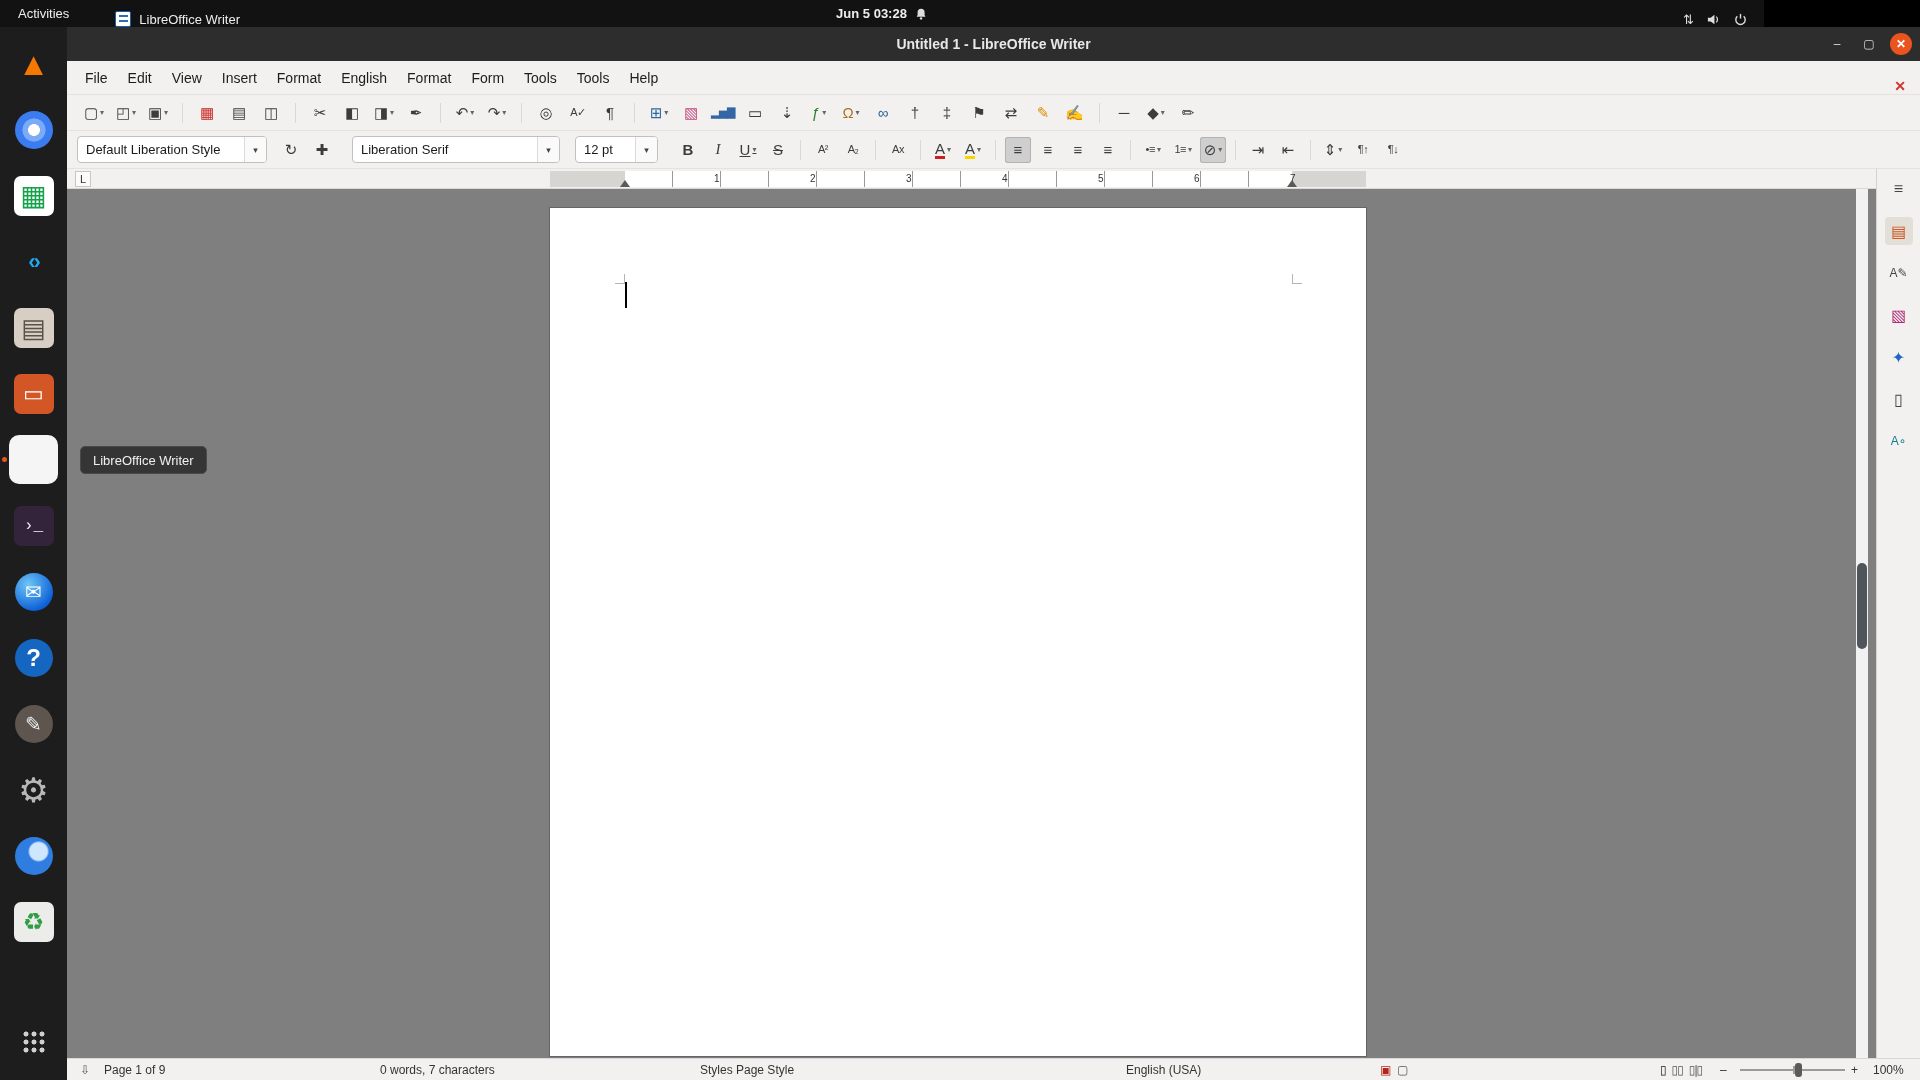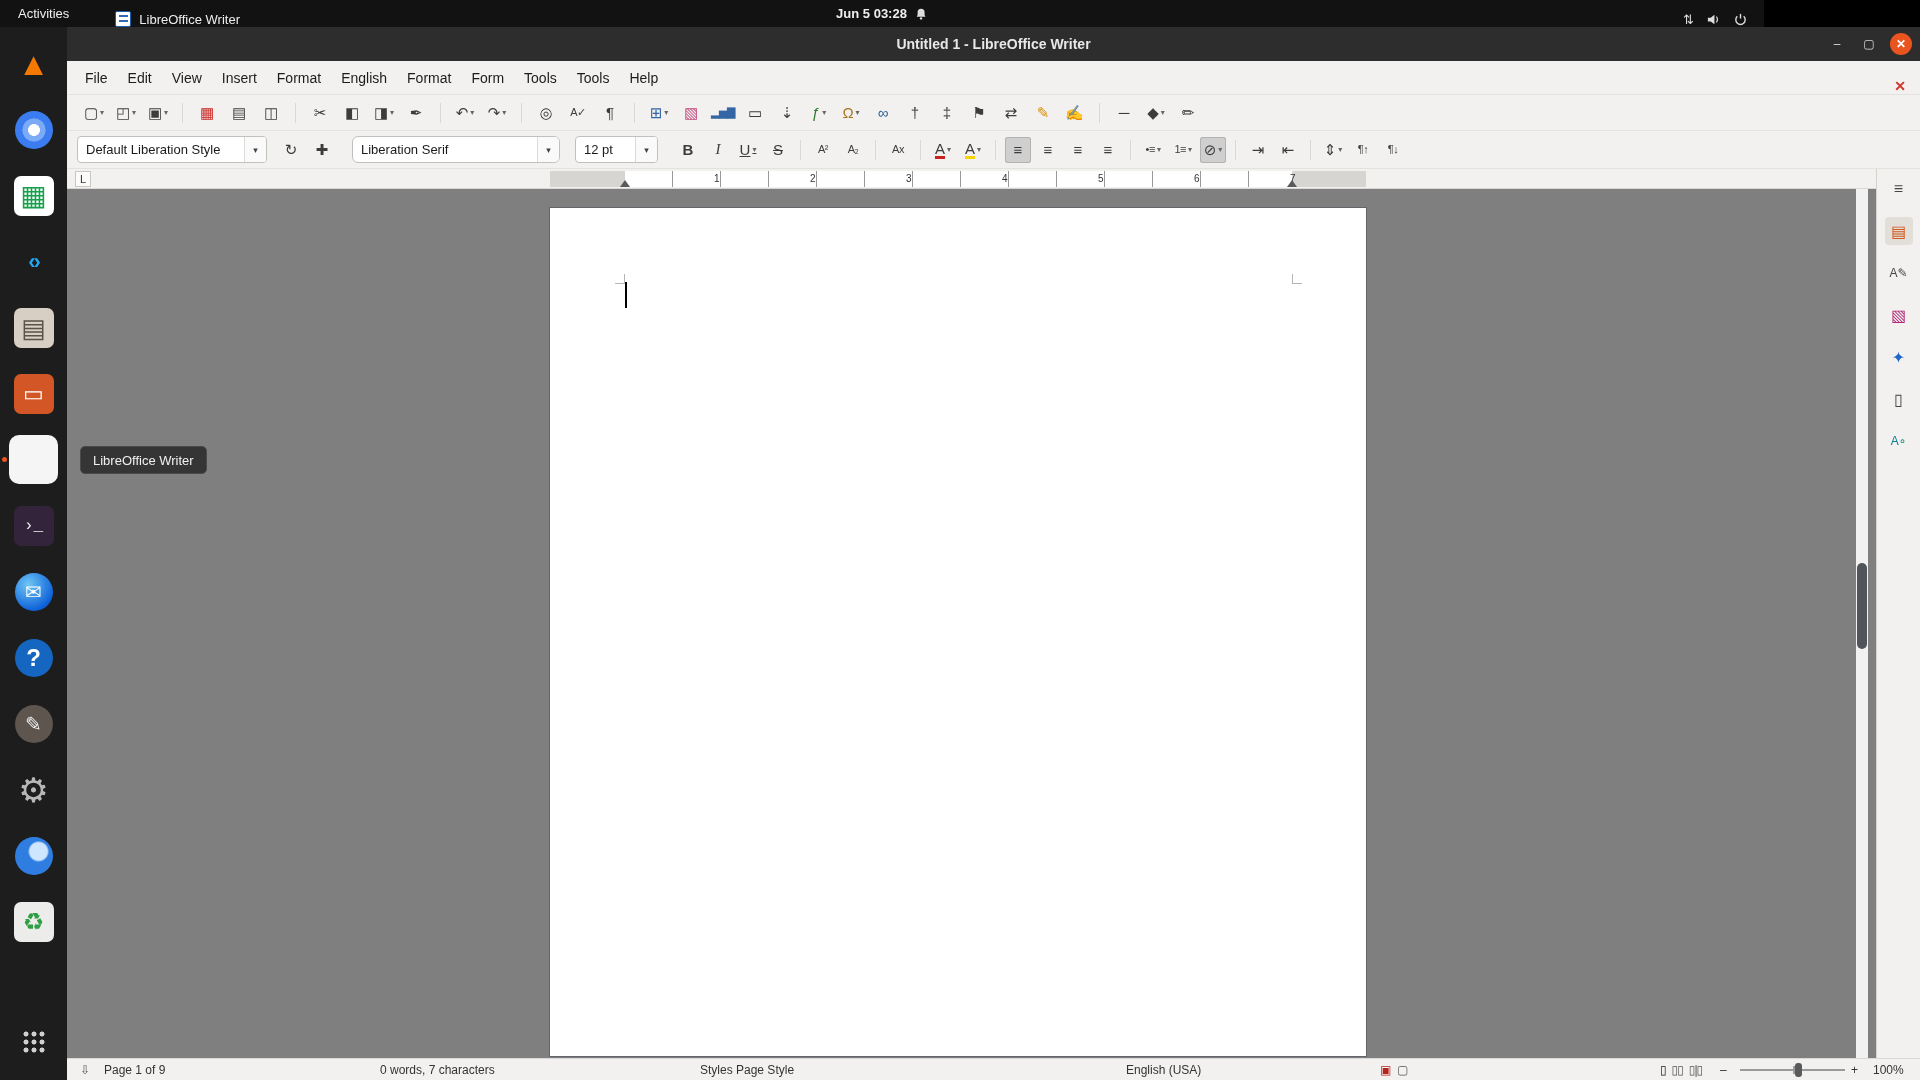--- a/index.html
+++ b/index.html
@@ -97,21 +97,21 @@
   .tbtn.fc-red .glyph { border-bottom:3px solid #c9211e; }
   .tbtn.hl-yel .glyph { border-bottom:3px solid #f7d500; }
 
   .combo { display:flex; align-items:stretch; background:#fff; border:1px solid #c2c0bc;
           border-radius:4px; height:27px; overflow:hidden; }
   .combo .val { display:flex; align-items:center; padding:0 8px; font-size:13px; color:#1a1a1a;
           white-space:nowrap; overflow:hidden; }
   .combo .dd-btn { width:22px; border-left:1px solid #dddbd7; display:flex; align-items:center;
           justify-content:center; color:#444; font-size:9px; background:#fafafa; }
   #para-combo { width:190px; margin-right:6px; } #para-combo .val { width:166px; }
-  #font-combo { width:208px; margin:0 10px 0 12px;border-radius:6px; } #font-combo .val { width:184px; }
+  #font-combo { width:208px; margin:0 10px 0 12px; } #font-combo .val { width:184px; }
   #size-combo { width:83px; margin-right:12px; } #size-combo .val { width:59px; }
 
   
   #main { flex:1; display:flex; min-height:0; }
   #content-col { flex:1; display:flex; flex-direction:column; min-width:0; }
 
   #ruler-row { position:relative; height:20px; flex:0 0 20px; background:#f2f1ef;
           border-bottom:1px solid #dad8d4; }
   #tab-selector { position:absolute; left:8px; top:2px; width:16px; height:16px; background:#fbfbfa;
           border:1px solid #c9c7c3; display:flex; align-items:center; justify-content:center;

